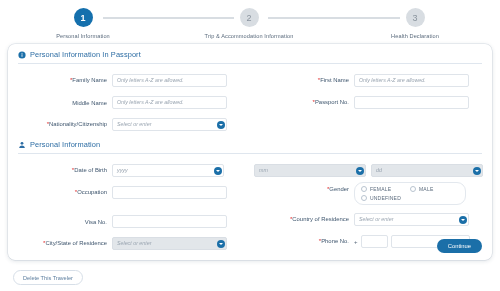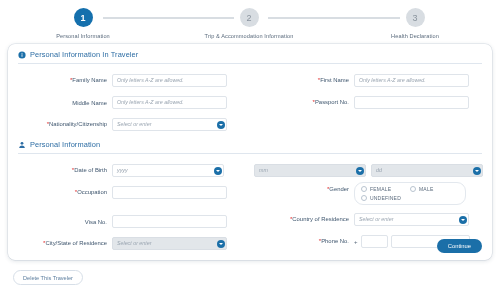--- a/index.html
+++ b/index.html
@@ -144,21 +144,21 @@
   <div class="card">
 
     <div class="section-head">
       <span>
         <svg width="8" height="8" viewBox="0 0 16 16">
             <circle cx="8" cy="8" r="7.2" fill="#1b6fa8"></circle>
             <rect x="7.2" y="6.6" width="1.6" height="5" fill="#fff"></rect>
             <circle cx="8" cy="4.4" r="1" fill="#fff"></circle>
           </svg>
       </span>
-      <span class="ttl">Personal Information In Traveler</span>
+      <span class="ttl">Personal Information In Passport</span>
     </div>
     <div class="divider"></div>
 
     <div class="grid">
       <div class="col">
 
         <div class="row">
           <div class="lbl"><span class="req">*</span><span>Family Name</span></div>
           <div class="field w115">
             <div class="inp">Only letters A-Z are allowed.</div>

